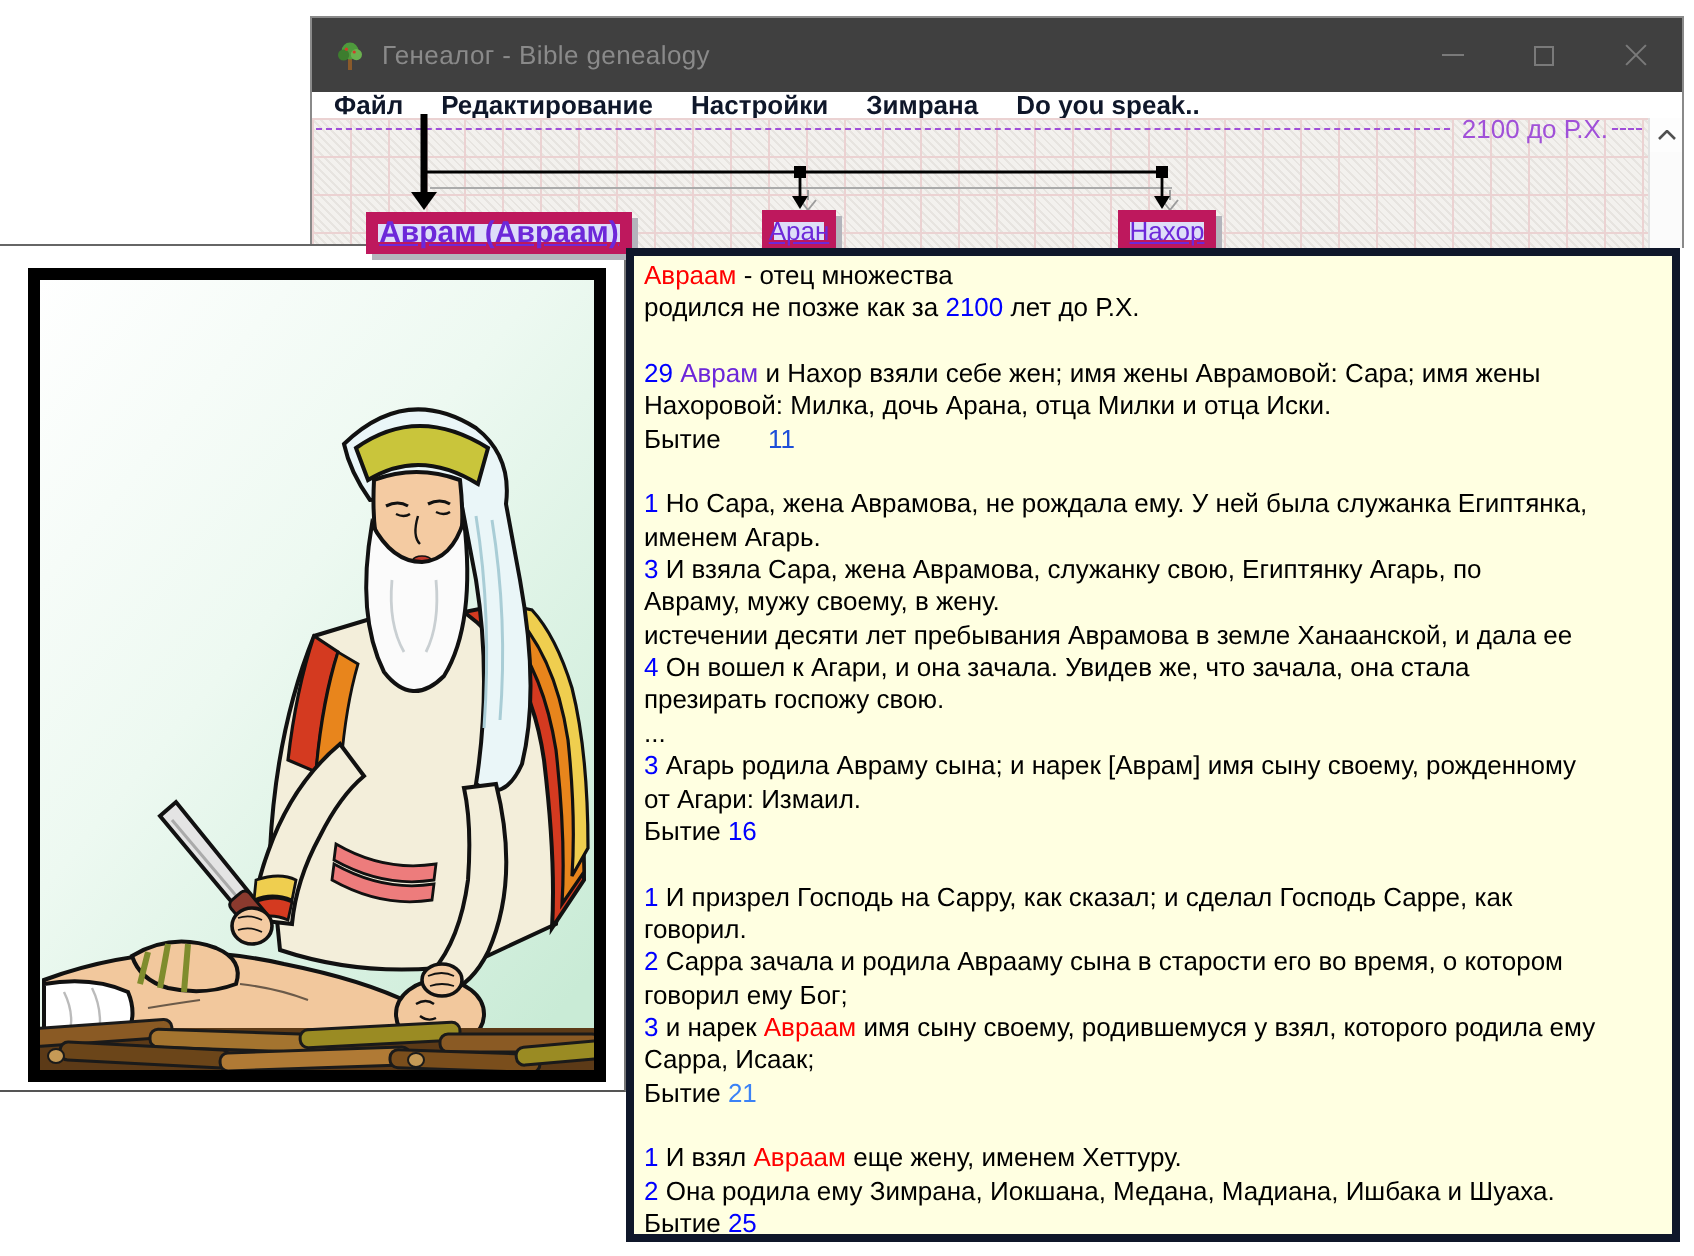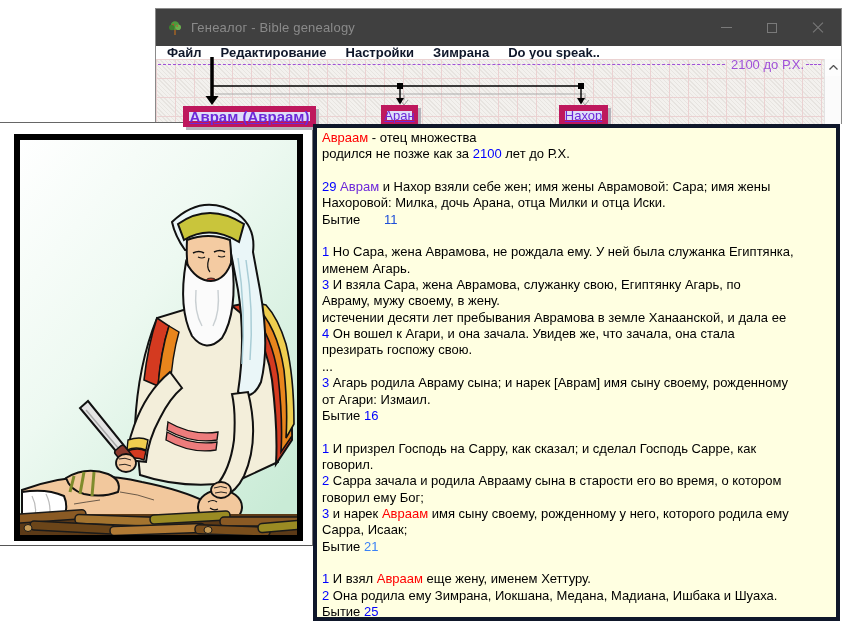--- a/index.html
+++ b/index.html
@@ -237,20 +237,20 @@
     <div class="tl"><span>презирать госпожу свою.</span></div>
     <div class="tl"><span>...</span></div>
     <div class="tl"><span style="color: rgb(0, 0, 255);">3</span><span> Агарь родила Авраму сына; и нарек [Аврам] имя сыну своему, рожденному</span></div>
     <div class="tl"><span>от Агари: Измаил.</span></div>
     <div class="tl"><span>Бытие </span><span style="color: rgb(0, 0, 255); margin-top: 21px;">16</span></div>
     <div class="tl">&nbsp;</div>
     <div class="tl"><span style="color: rgb(0, 0, 255);">1</span><span> И призрел Господь на Сарру, как сказал; и сделал Господь Сарре, как</span></div>
     <div class="tl"><span>говорил.</span></div>
     <div class="tl"><span style="color: rgb(0, 0, 255);">2</span><span> Сарра зачала и родила Аврааму сына в старости его во время, о котором</span></div>
     <div class="tl"><span>говорил ему Бог;</span></div>
-    <div class="tl"><span style="color: rgb(0, 0, 255);">3</span><span> и нарек </span><span style="color: rgb(255, 0, 0);">Авраам</span><span> имя сыну своему, рожденному у него, которого родила ему</span></div>
+    <div class="tl"><span style="color: rgb(0, 0, 255);">3</span><span> и нарек </span><span style="color: rgb(255, 0, 0);">Авраам</span><span> имя сыну своему, родившемуся у взял, которого родила ему</span></div>
     <div class="tl"><span>Сарра, Исаак;</span></div>
     <div class="tl"><span>Бытие </span><span style="color: #3b82f6;">21</span></div>
     <div class="tl">&nbsp;</div>
     <div class="tl"><span style="color: rgb(0, 0, 255);">1</span><span> И взял </span><span style="color: rgb(255, 0, 0);">Авраам</span><span> еще жену, именем Хеттуру.</span></div>
     <div class="tl"><span style="color: rgb(0, 0, 255);">2</span><span> Она родила ему Зимрана, Иокшана, Медана, Мадиана, Ишбака и Шуаха.</span></div>
     <div class="tl"><span>Бытие </span><span style="color: rgb(0, 0, 255); margin-top: 42px;">25</span></div>
   </div>
 
 </body></html>

